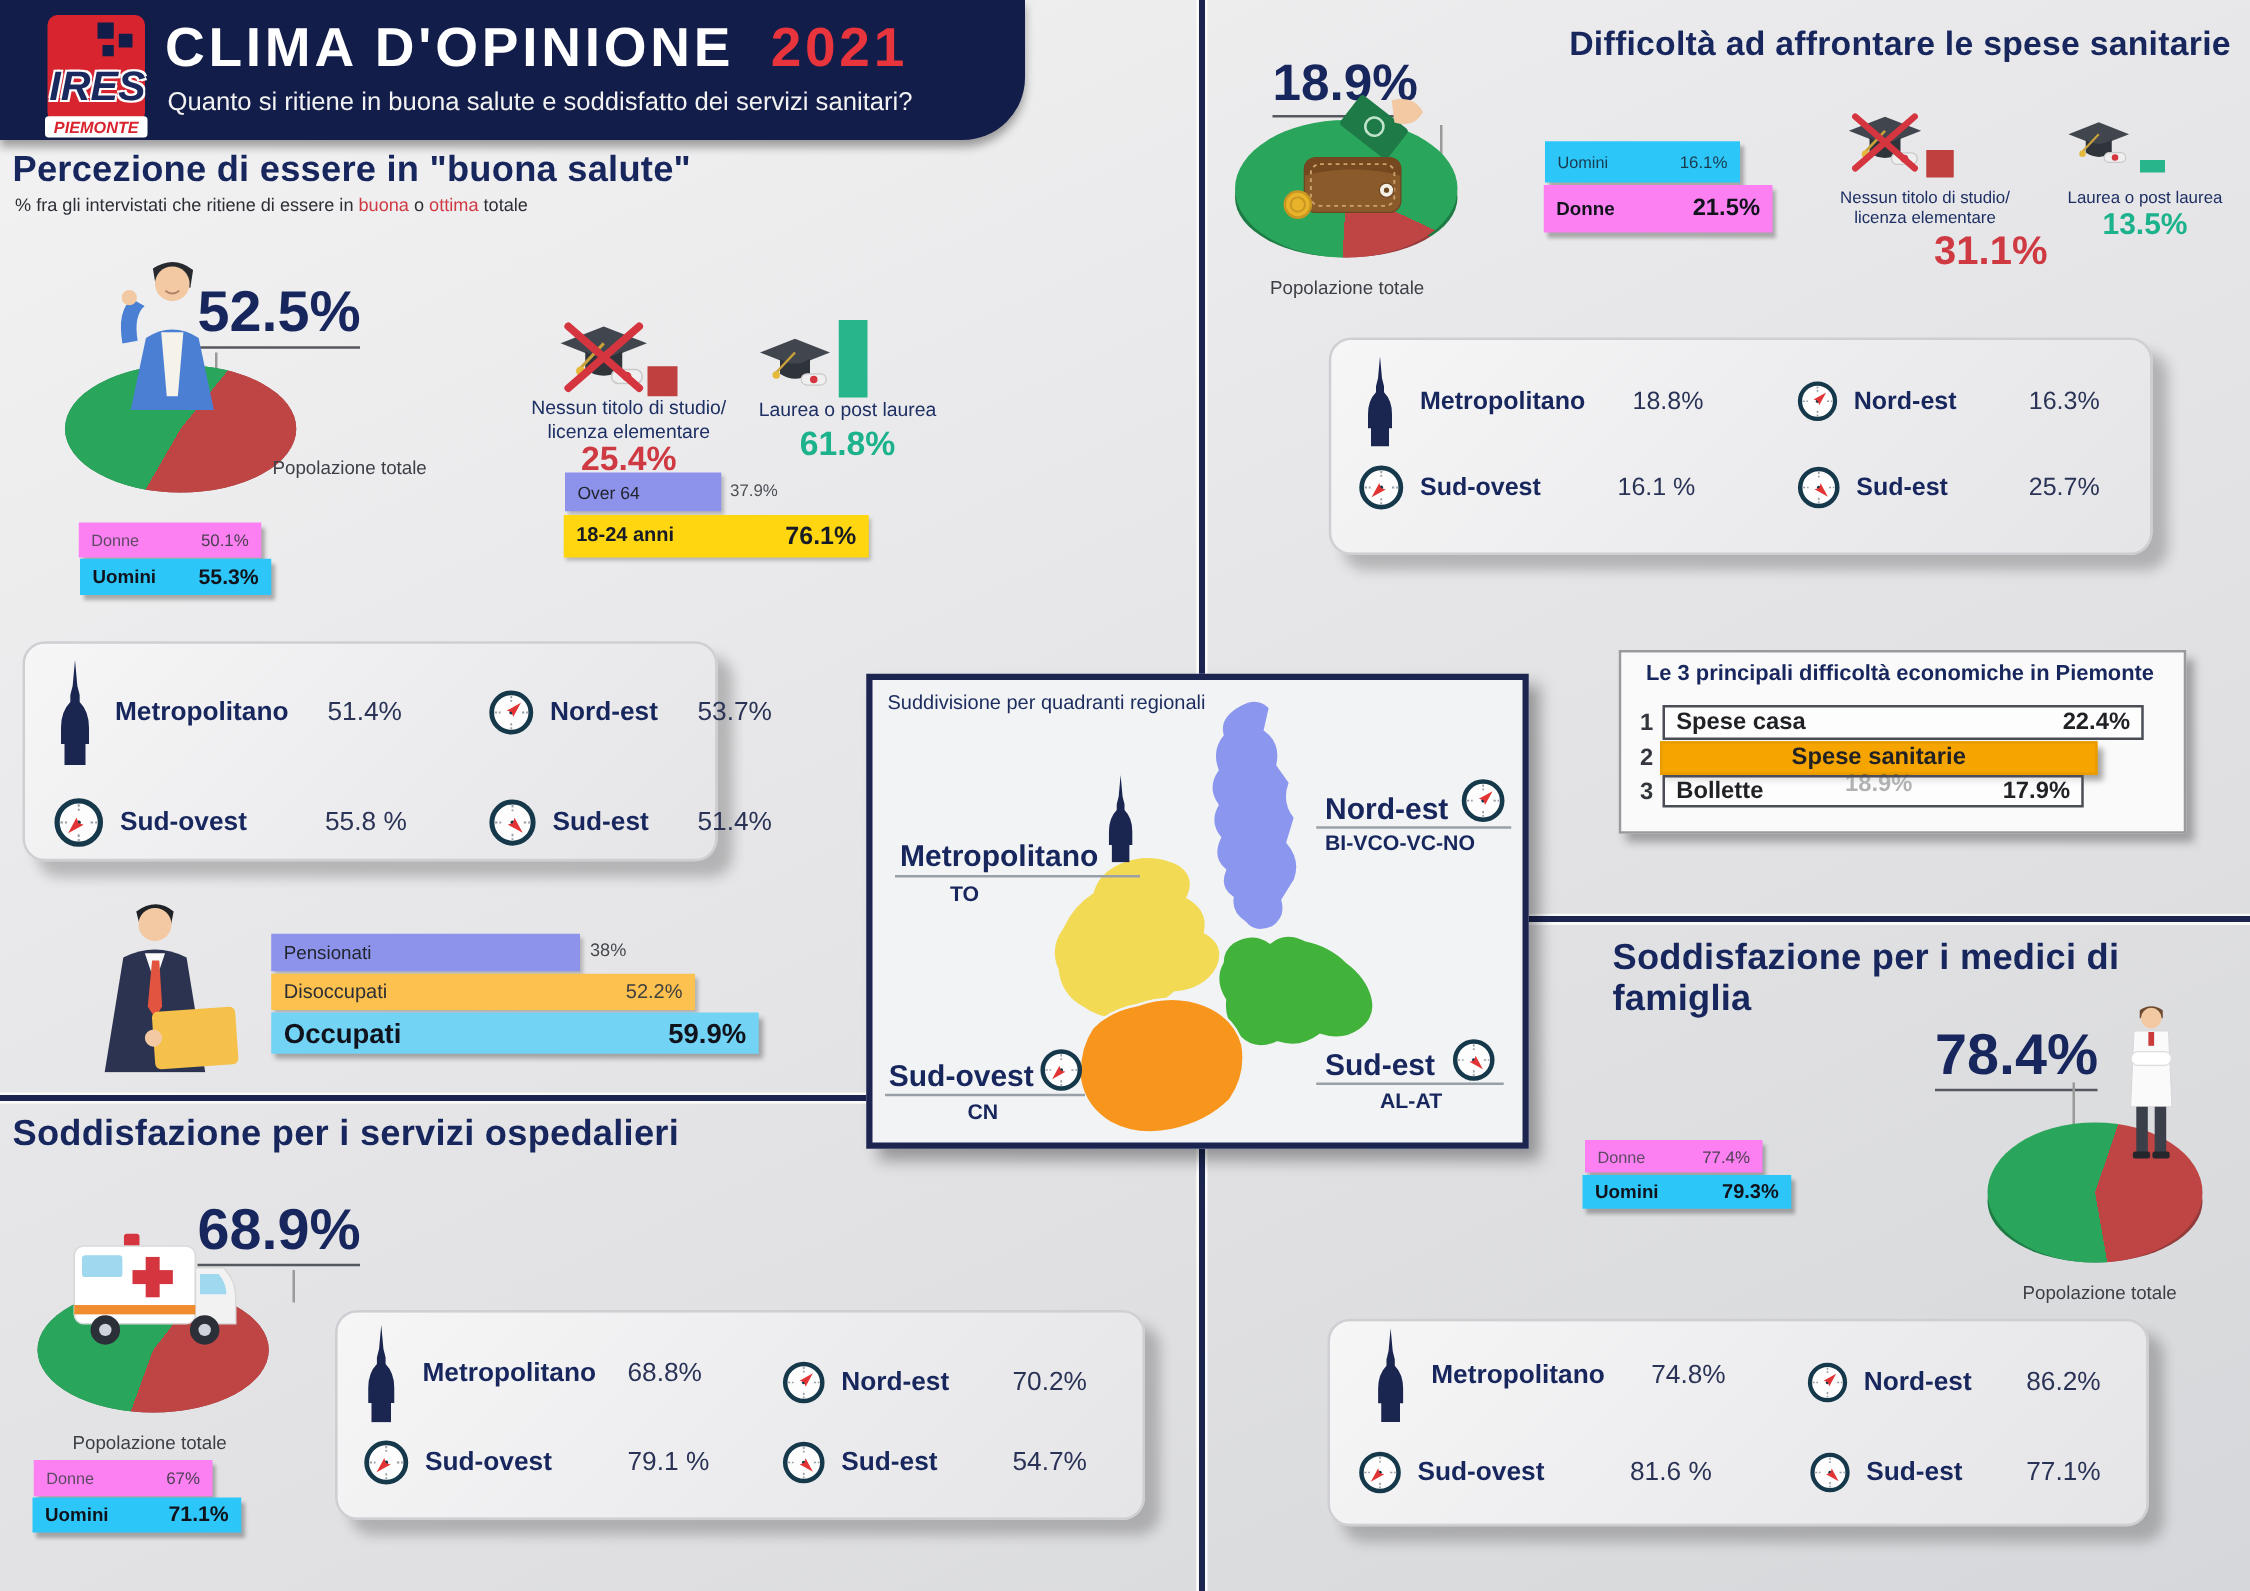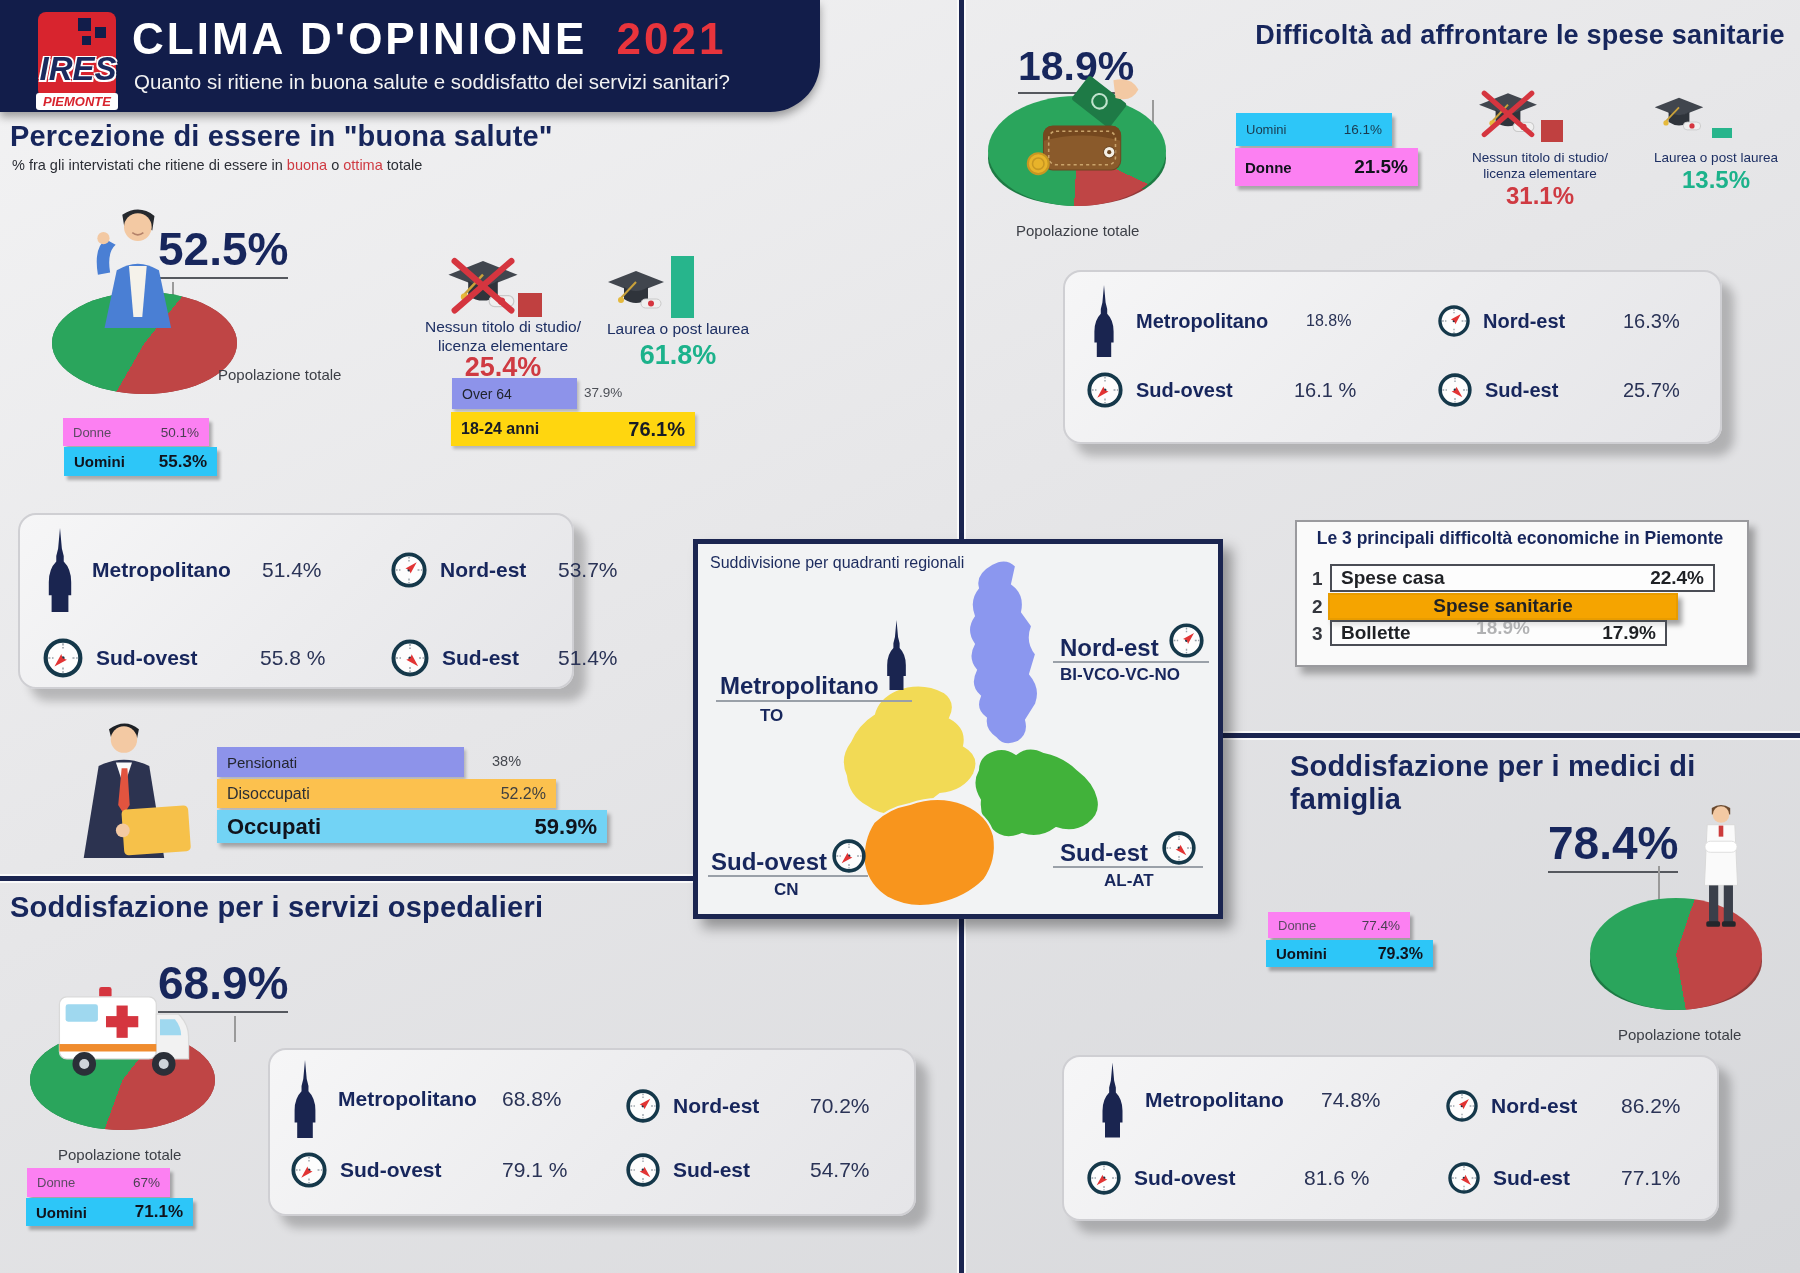--- a/index.html
+++ b/index.html
@@ -247,21 +247,21 @@
     <span class="qname" style="width:104px;">Sud-est</span>
     <span class="qval">51.4%</span>
   </div>
 
   <svg class="abs icon" style="left:58px;top:720px;width:148px;height:138px;">
       <use href="#sym-businessman"></use>
     </svg>
   <div class="hbar" style="left:217px;top:747px;width:247px;height:30px;background:#8d93ea;">
     <span style="font-size:15px;color:#23262f;">Pensionati</span>
   </div>
-  <div class="abs" style="left:492px;top:753px;font-size:14.5px;color:#44474e;">38%</div>
+  <div class="abs" style="left:472px;top:753px;font-size:14.5px;color:#44474e;">38%</div>
   <div class="hbar" style="left:217px;top:779px;width:339px;height:29px;background:#fcc14e;">
     <span style="font-size:16px;color:#2b2e35;">Disoccupati</span>
     <span style="font-size:16px;color:#404040;">52.2%</span>
   </div>
   <div class="hbar" style="left:217px;top:810px;width:390px;height:33px;background:#72d3f5;box-shadow:3px 4px 4px rgba(0,0,0,.3);">
     <span style="font-size:22px;font-weight:bold;color:#10131c;">Occupati</span>
     <span style="font-size:22px;font-weight:bold;color:#10131c;">59.9%</span>
   </div>
 
   <div class="sec-title" style="left:1250px;top:20px;width:540px;font-size:27px;text-align:center;">Difficoltà ad affrontare le spese sanitarie</div>
@@ -287,36 +287,36 @@
   </div>
 
   <svg class="abs icon" style="left:1477px;top:86px;width:62px;height:58px;">
       <use href="#sym-cap-x"></use>
     </svg>
   <div class="abs" style="left:1541px;top:120px;width:22px;height:22px;background:#c04040;"></div>
   <div class="edu-label" style="left:1442px;top:150px;width:196px;font-size:13.5px;">
     <span>Nessun titolo di studio/</span><br>
     <span>licenza elementare</span>
   </div>
-  <div class="edu-val red" style="left:1442px;top:184px;width:196px;font-size:24px;">31.1%</div>
+  <div class="edu-val red" style="left:1442px;top:184px;width:196px;font-size:32px;text-align:right;">31.1%</div>
 
   <svg class="abs icon" style="left:1653px;top:96px;width:52px;height:40px;">
       <use href="#sym-cap"></use>
     </svg>
   <div class="abs" style="left:1712px;top:128px;width:20px;height:10px;background:#27b58c;"></div>
   <div class="edu-label" style="left:1632px;top:150px;width:168px;font-size:13.5px;">Laurea o post laurea</div>
   <div class="edu-val teal" style="left:1632px;top:168px;width:168px;font-size:24px;">13.5%</div>
 
   <div class="qcard" style="left:1063px;top:270px;width:655px;height:170px;"></div>
   <div class="qrow" style="left:1092px;top:284px;height:74px;">
     <svg class="icon" style="width:24px;height:74px;">
         <use href="#sym-mole"></use>
       </svg>
     <span class="qname" style="width:158px;margin-left:8px;font-size:20px;">Metropolitano</span>
-    <span class="qval" style="font-size:16px;">18.8%</span>
+    <span class="qval" style="font-size:20px;">18.8%</span>
   </div>
   <div class="qrow" style="left:1437px;top:296px;height:50px;">
     <svg class="icon" style="width:34px;height:34px;">
         <use href="#sym-compass-ne"></use>
       </svg>
     <span class="qname" style="width:128px;font-size:20px;">Nord-est</span>
     <span class="qval" style="font-size:20px;">16.3%</span>
   </div>
   <div class="qrow" style="left:1086px;top:370px;height:40px;">
     <svg class="icon" style="width:38px;height:38px;">

